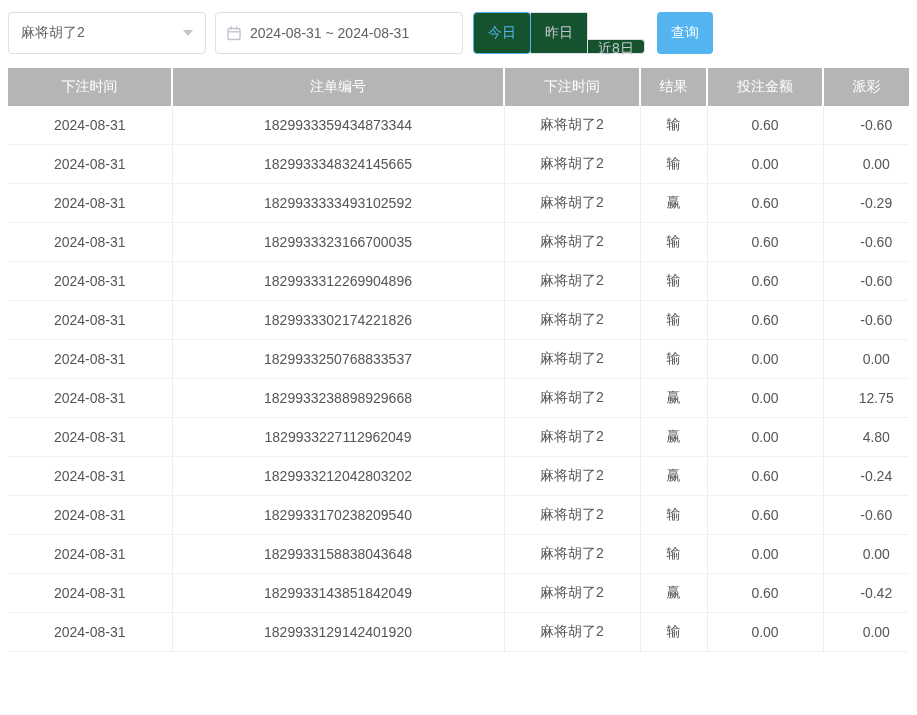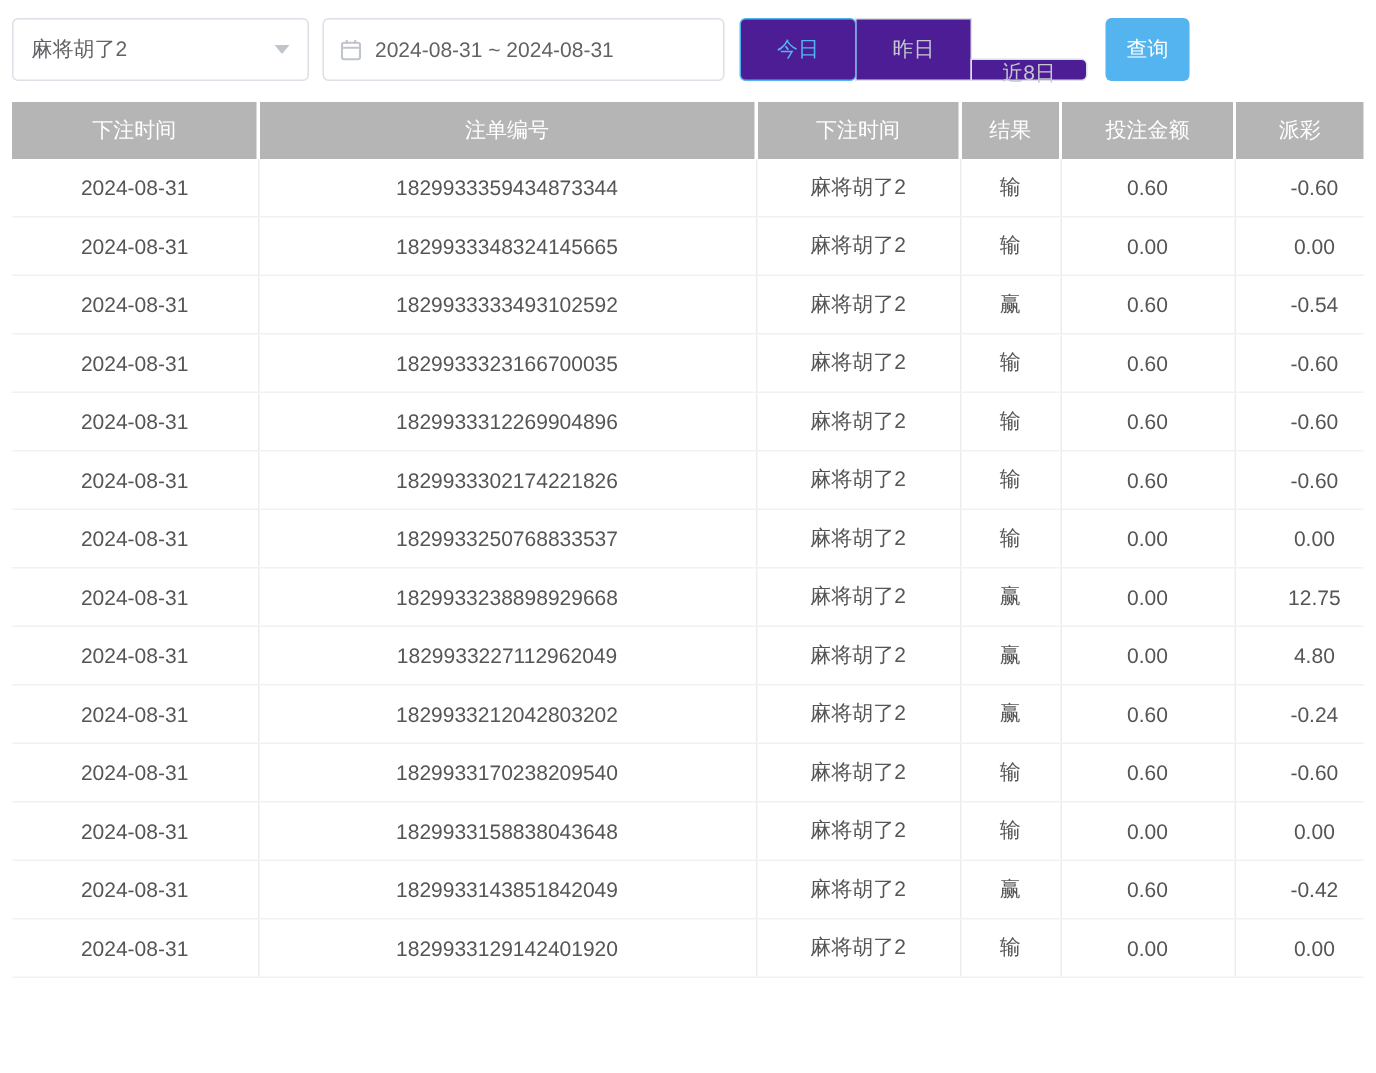--- a/index.html
+++ b/index.html
@@ -33,35 +33,35 @@
   }
   .select-box .val{ flex:1; }
   .caret{
     width:0; height:0;
     border-left:5px solid transparent;
     border-right:5px solid transparent;
     border-top:6px solid #c0c4cc;
   }
   .date-box{
     margin-left:9px;
-    width:268px;
+    width:248px;
     border:1px solid #dcdfe6;
     border-radius:4px;
     display:flex; align-items:center;
     padding:0 10px;
     box-sizing:border-box;
     color:#606266;
     cursor:pointer;
     background:#fff;
   }
   .date-box svg{ margin-right:8px; flex:none; }
   .btn-group{ margin-left:10px; display:flex; }
   .qbtn{
-    width:78px;
-    background:#4c1d95;
+    width:58px;
+    background:#14532d;
     border:1px solid #dcdfe6;
     color:#c3c7cf;
     font-size:14px;
     cursor:pointer;
     padding:0;
     font-family:inherit;
   }
   .qbtn:first-child{ border-radius:4px 0 0 4px; }
   .qbtn:last-child{ border-radius:0 4px 4px 0;margin-top:27px; }
   .qbtn + .qbtn{ margin-left:-1px; }
@@ -187,21 +187,21 @@
           <td>输</td>
           <td>0.00</td>
           <td>0.00</td>
         </tr>
         <tr>
           <td>2024-08-31</td>
           <td>1829933333493102592</td>
           <td>麻将胡了2</td>
           <td>赢</td>
           <td>0.60</td>
-          <td class="neg">-0.54</td>
+          <td class="neg">-0.29</td>
         </tr>
         <tr>
           <td>2024-08-31</td>
           <td>1829933323166700035</td>
           <td>麻将胡了2</td>
           <td>输</td>
           <td>0.60</td>
           <td class="neg">-0.60</td>
         </tr>
         <tr>

